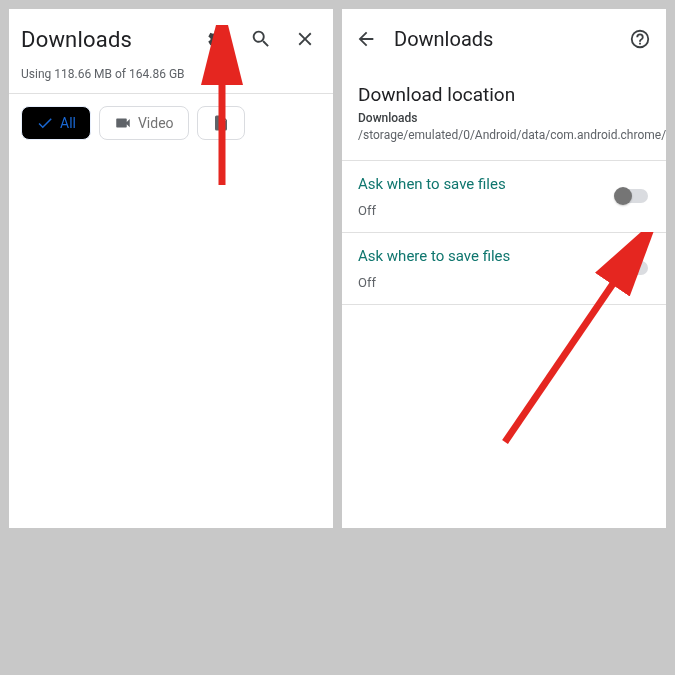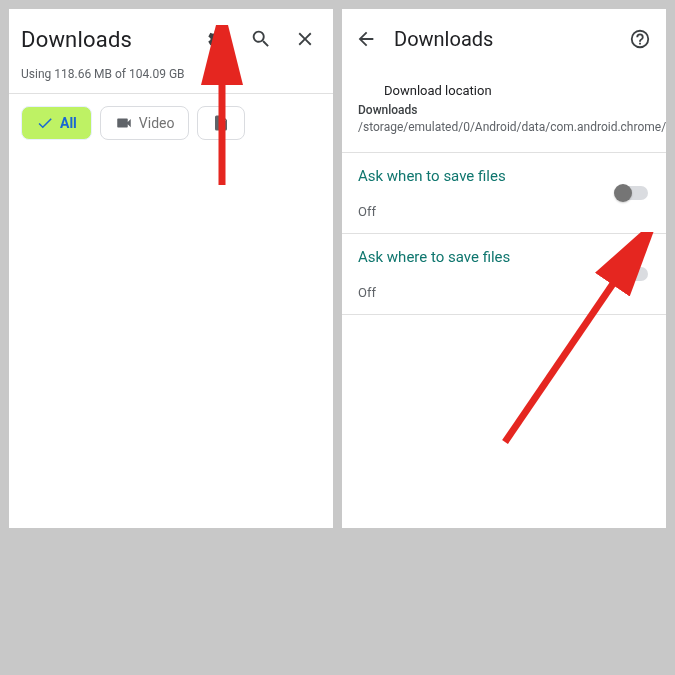--- a/index.html
+++ b/index.html
@@ -63,61 +63,59 @@
       gap: 6px;
       border: 1px solid #dadce0;
       border-radius: 8px;
       padding: 7px 14px;
       font-size: 14px;
       color: #737373;
       cursor: pointer;
       flex-shrink: 0;
     }
     .chip.active {
-      background: #bef264;
+      background: #000000;
       border-color: #e8f0fe;
       color: #1967d2;
-      font-weight: bold;
     }
     .chip svg { width: 18px; height: 18px; fill: #5f6368; }
     .chip.active svg { fill: #1967d2; }
     
     .hdr-r {
       display: flex;
       align-items: center;
       padding: 10px 6px 10px 4px;
       gap: 8px;
     }
     .hdr-r .title {
       font-size: 20px;
       flex: 1;
     }
     .section {
       padding: 14px 16px 16px 16px;
     }
     .sec-title {
-      font-size: 13px;
+      font-size: 19px;
       color: #202124;
       margin-bottom: 4px;
-      margin-left: 26px;
     }
     .sec-sub {
       font-size: 12px;
       color: #5f6368;
       line-height: 1.4;
     }
     .sec-sub .bold { font-weight: 500; color: #3c4043; }
     .row {
       display: flex;
       align-items: center;
       padding: 14px 16px;
     }
     .row-txt { flex: 1; }
     .row-title { font-size: 15px; color: #0f766e; }
-    .row-sub { font-size: 13px; color: #5f6368; margin-top: 19px; }
+    .row-sub { font-size: 13px; color: #5f6368; margin-top: 10px; }
     .toggle {
       width: 36px;
       height: 20px;
       position: relative;
       cursor: pointer;
     }
     .track {
       position: absolute;
       width: 32px;
       height: 14px;
@@ -156,21 +154,21 @@
       <svg viewBox="0 0 24 24">
           <path d="M15.5 14h-.79l-.28-.27a6.5 6.5 0 1 0-.7.7l.27.28v.79l5 5L20.49 19zM9.5 14A4.5 4.5 0 1 1 14 9.5 4.5 4.5 0 0 1 9.5 14z"></path>
         </svg>
     </div>
     <div class="icon-btn">
       <svg viewBox="0 0 24 24">
           <path d="M19 6.41 17.59 5 12 10.59 6.41 5 5 6.41 10.59 12 5 17.59 6.41 19 12 13.41 17.59 19 19 17.59 13.41 12z"></path>
         </svg>
     </div>
   </div>
-  <div class="storage">Using 118.66 MB of 104.09 GB</div>
+  <div class="storage">Using 118.66 MB of 164.86 GB</div>
   <div class="divider"></div>
   <div class="chips">
     <div class="chip active">
       <svg viewBox="0 0 24 24">
           <path d="M9 16.17 4.83 12l-1.42 1.41L9 19 21 7l-1.41-1.41z"></path>
         </svg>
       <span>All</span>
     </div>
     <div class="chip">
       <svg viewBox="0 0 24 24">

